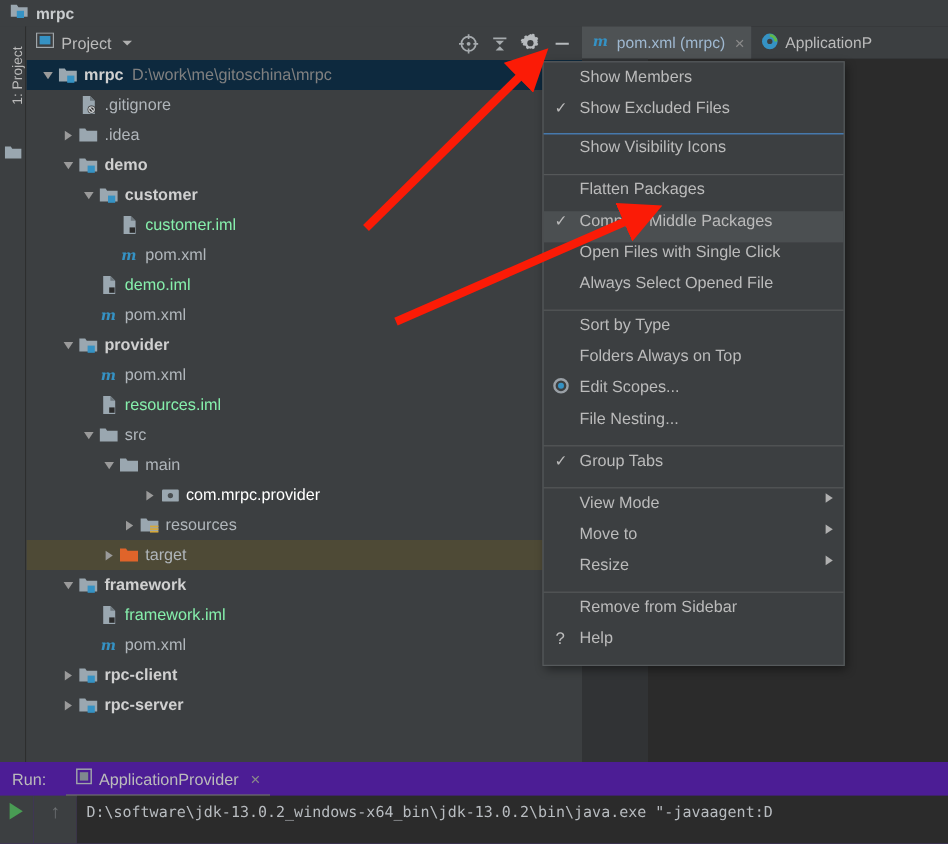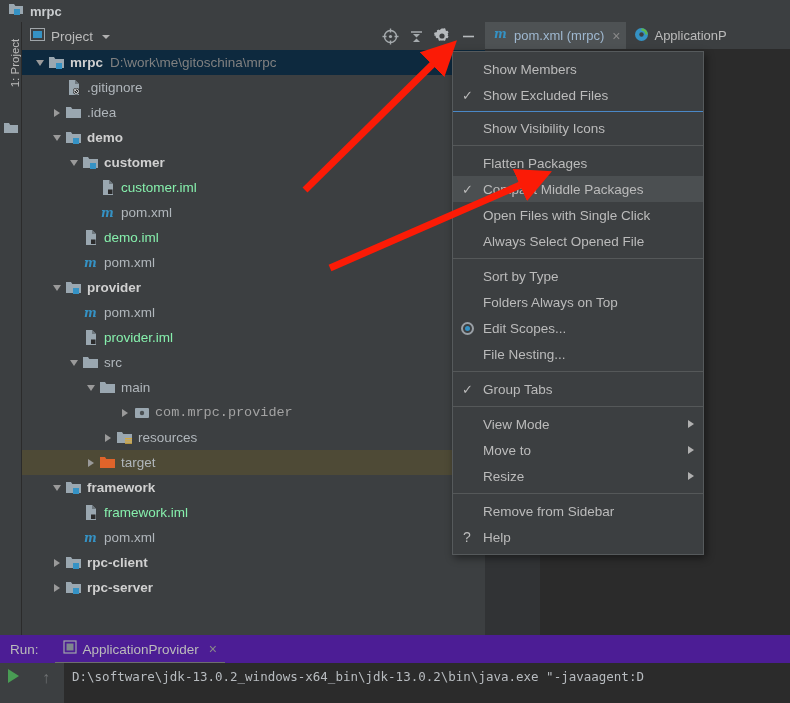--- a/index.html
+++ b/index.html
@@ -53,21 +53,21 @@
     font-size: 13.5px; color: #a9b7c6; padding-right: 4px;
   }
   .row.selected { background: #0d293e; }
   .row.target-hl { background: #4e4a36; }
   .row .twisty { width: 16px; height: 25px; flex: none; display: flex; align-items: center; justify-content: center; }
   .row .icon { width: 18px; height: 25px; flex: none; display: flex; align-items: center; justify-content: center; margin-right: 4px; }
   .row .lbl { color: #bbbbbb; }
   .row .lbl.bold { font-weight: bold; color: #d0d0d0; }
   .row .lbl.iml { color: #86efac; }
   .row .lbl.dim { color: #808080; font-weight: normal; margin-left: 7px; }
-  .row .lbl.pkg { color: #a3a3a3; font-family: Liberation Mono, monospace; }
+  .row .lbl.pkg { color: #ffffff; }
   .row .lbl.plain { color: #b0b6bb; }
 
   .tri { width: 0; height: 0; }
   .tri-right { border-left: 6px solid #9a9a9a; border-top: 4.5px solid transparent; border-bottom: 4.5px solid transparent; }
   .tri-down  { border-top: 6px solid #9a9a9a; border-left: 4.5px solid transparent; border-right: 4.5px solid transparent; }
 
   
   .editor {
     position: absolute; left: 485px; top: 22px; width: 305px; height: 613px;
     background: #2b2b2b;
@@ -95,21 +95,21 @@
   .br { color: #a9b7c6; }
 
   
   .ctxmenu {
     position: absolute; left: 452px; top: 51px; width: 252px;
     background: #3c3f41; border: 1px solid #565a5c;
     box-shadow: 2px 3px 8px rgba(0,0,0,.45);
     padding: 4px 0 4px 0; z-index: 40;
   }
   .mi {
-    position: relative; display: flex; align-items: center; height: 26px;
+    position: relative; display: flex; align-items: flex-start; height: 26px;
     color: #bbbbbb; font-size: 13.5px; padding-left: 30px; padding-right: 20px;
   }
   .mi.hover { background: #4b4f51; }
   .mi .check { position: absolute; left: 9px; color: #bbbbbb; font-size: 13px; }
   .mi .radio {
     position: absolute; left: 8px; width: 13px; height: 13px; border-radius: 50%;
     border: 2px solid #9aa0a6; background: #3c3f41;
     display: flex; align-items: center; justify-content: center;
   }
   .mi .radio i { width: 5px; height: 5px; border-radius: 50%; background: #3592c4; display: block; }
@@ -344,21 +344,21 @@
         <div class="row">
           <span style="width:44px;flex:none"></span>
           <span class="twisty"></span>
           <span class="icon">
             <svg width="14" height="15" viewBox="0 0 14 15">
               <path d="M2 0h6l4 4v11H2z" fill="#9aa7b0"></path>
               <path d="M8 0l4 4H8z" fill="#6d767c"></path>
               <rect x="7" y="9.5" width="4.5" height="4.5" fill="#2b2b2b"></rect>
             </svg>
           </span>
-          <span class="lbl iml">provider.iml</span>
+          <span class="lbl iml">resources.iml</span>
         </div>
         <div class="row">
           <span style="width:44px;flex:none"></span>
           <span class="twisty">
             <i class="tri tri-down"></i>
           </span>
           <span class="icon">
             <svg width="16" height="14" viewBox="0 0 16 14">
               <path d="M0 1h5l1.3 2H15v9H0z" fill="#9aa7b0"></path>
             </svg>

